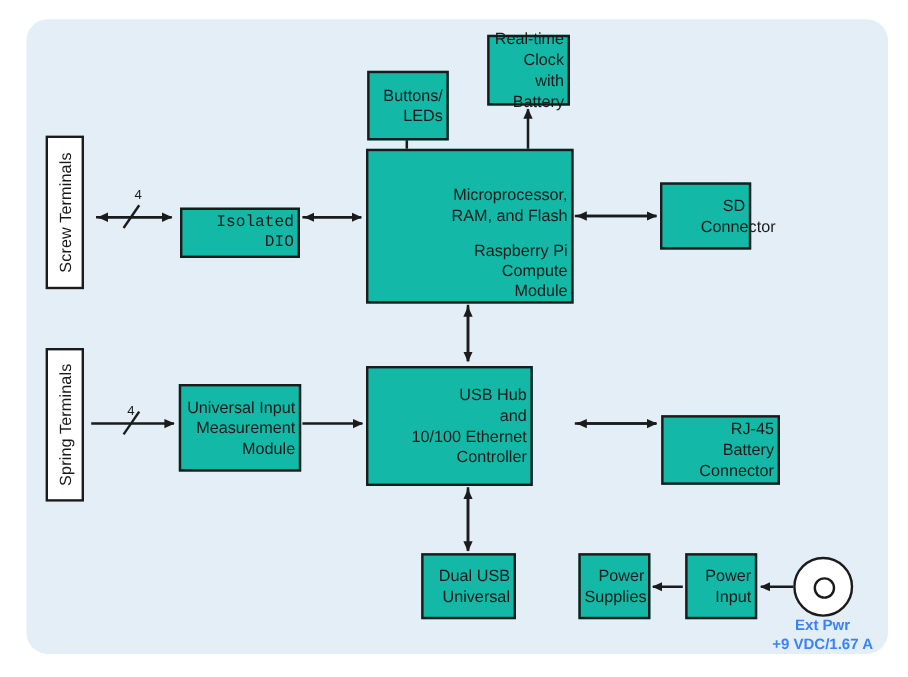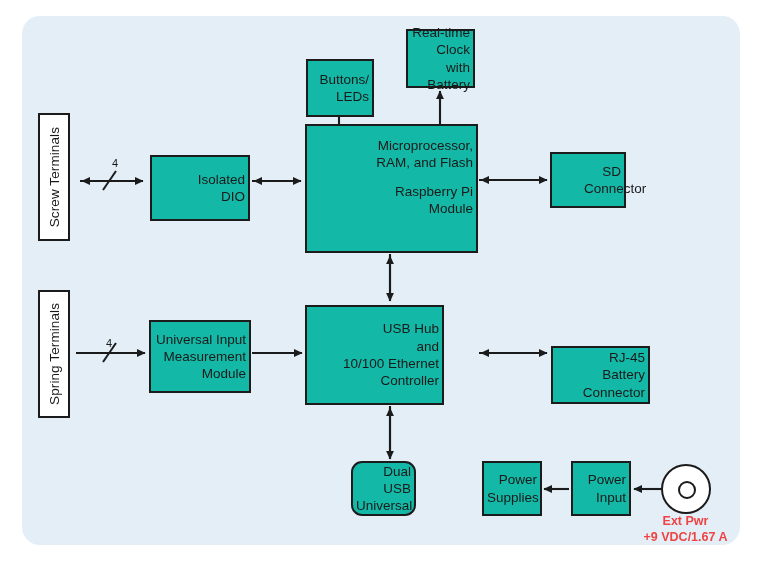--- a/index.html
+++ b/index.html
@@ -73,21 +73,21 @@
   .wire-label {
     position: absolute;
     font-size: 11px;
     color: #1a1a1a;
   }
   .caption {
     position: absolute;
     text-align: center;
     font-size: 12.5px;
     font-weight: bold;
-    color: #ef4444;
+    color: #3b82f6;
     line-height: 1.25;
     white-space: nowrap;
   }
   .jack {
     position: absolute;
     box-sizing: border-box;
     border: 2px solid #1b1b1b;
     border-radius: 50%;
     background: #ffffff;
   }
@@ -149,21 +149,21 @@
   </svg>
 
   <div class="vbox" style="left:38px; top:113px; width:32px; height:128px;">
     <span class="vtext">Screw Terminals</span>
   </div>
 
   <div class="vbox" style="left:38px; top:290px; width:32px; height:128px;">
     <span class="vtext">Spring Terminals</span>
   </div>
 
-  <div class="box" style="left:150px; top:155px; width:100px; height:66px;">
+  <div class="box" style="left:150px; top:173px; width:100px; height:42px;font-family:Liberation Mono, monospace;">
     <div class="lines">
       <div>Isolated</div>
       <div>DIO</div>
     </div>
   </div>
 
   <div class="box" style="left:149px; top:320px; width:102px; height:73px;">
     <div class="lines">
       <div>Universal Input</div>
       <div>Measurement</div>
@@ -179,26 +179,27 @@
   </div>
 
   <div class="box" style="left:406px; top:29px; width:69px; height:59px;">
     <div class="lines">
       <div>Real-time</div>
       <div>Clock with</div>
       <div>Battery</div>
     </div>
   </div>
 
-  <div class="box" style="left:305px; top:124px; width:173px; height:129px; align-items:flex-start; padding-top:11px;">
+  <div class="box" style="left:305px; top:124px; width:173px; height:129px; align-items:flex-start; padding-top:28px;">
     <div class="lines">
       <div>Microprocessor,</div>
       <div>RAM, and Flash</div>
       <span class="gapline"></span>
       <div>Raspberry Pi</div>
+      <div>Compute</div>
       <div>Module</div>
     </div>
   </div>
 
   <div class="box" style="left:550px; top:152px; width:76px; height:56px;padding-left:32px;">
     <div class="lines">
       <div>SD</div>
       <div>Connector</div>
     </div>
   </div>
@@ -213,21 +214,21 @@
   </div>
 
   <div class="box" style="left:551px; top:346px; width:99px; height:58px;">
     <div class="lines">
       <div>RJ-45</div>
       <div>Battery</div>
       <div>Connector</div>
     </div>
   </div>
 
-  <div class="box" style="left:351px; top:461px; width:65px; height:55px;border-radius:11px;">
+  <div class="box" style="left:351px; top:461px; width:79px; height:55px;">
     <div class="lines">
       <div>Dual USB</div>
       <div>Universal</div>
     </div>
   </div>
 
   <div class="box" style="left:482px; top:461px; width:60px; height:55px;">
     <div class="lines">
       <div>Power</div>
       <div>Supplies</div>

